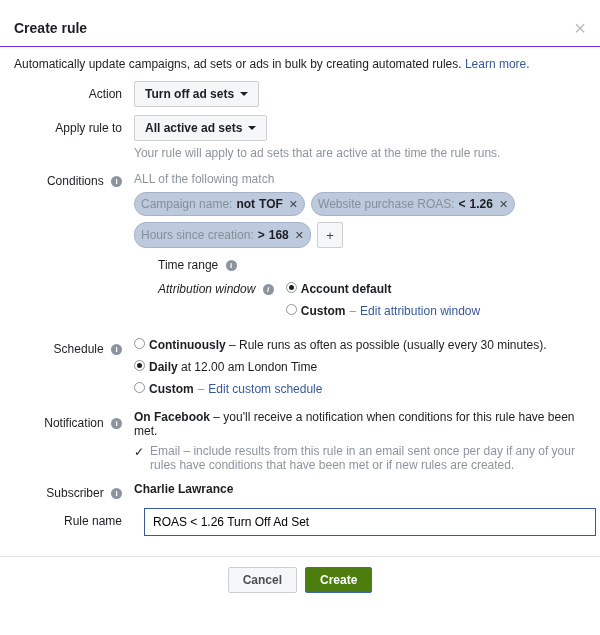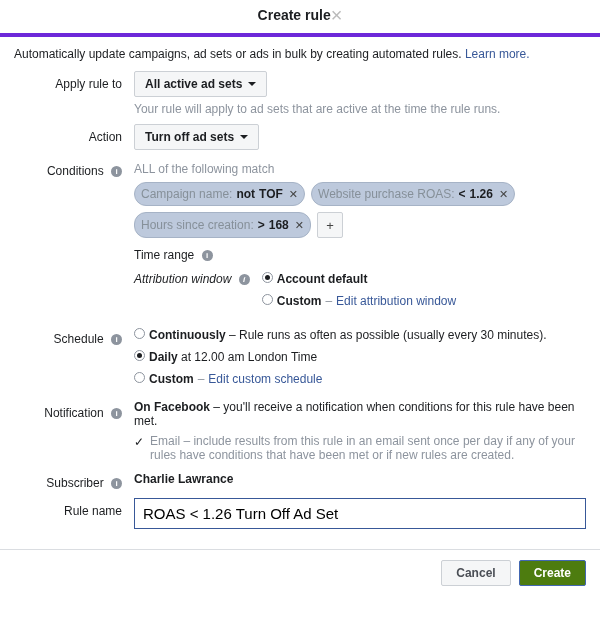--- a/index.html
+++ b/index.html
@@ -6,25 +6,25 @@
   body {
     margin: 0;
     font-family: Helvetica, Arial, sans-serif;
     font-size: 12px;
     color: #1c1e21;
     background: #fff;
     width: 600px;
   }
   .dialog { width: 600px; }
   .header {
-    padding: 5px 14px 8px;
-    border-bottom: 4px solid #6d28d9;
-    display: flex;
-    align-items: center;
-    justify-content: center;
+    padding: 18px 14px 8px;
+    border-bottom: 1px solid #6d28d9;
+    display: flex;
+    align-items: center;
+    justify-content: space-between;
   }
   .title { font-size: 14px; font-weight: 600; }
   .close { color: #bbb; font-size: 20px; line-height: 1; cursor: pointer; font-weight: 100; }
   .body { padding: 10px 14px 12px; }
   .intro { font-size: 12px; color: #1c1e21; margin-bottom: 10px; }
   .intro a { color: #385898; text-decoration: none; }
   .row {
     display: flex;
     align-items: flex-start;
     margin-bottom: 8px;
@@ -106,21 +106,21 @@
     cursor: pointer;
     color: #444;
     font-size: 13px;
   }
   .subrow {
     display: flex;
     align-items: center;
     gap: 10px;
     margin-bottom: 8px;
   }
-  .sublabel { font-size: 12px; }
+  .sublabel { font-size: 12px; margin-left: 24px; }
   .radio-line {
     display: flex;
     align-items: baseline;
     gap: 4px;
     margin-bottom: 6px;
     font-size: 12px;
   }
   .radio {
     width: 11px; height: 11px;
     border: 1px solid #8d949e;
@@ -151,29 +151,30 @@
   .checkmark {
     font-size: 12px;
     flex-shrink: 0;
     margin-top: 1px;
   }
   .subscriber { font-weight: 600; padding-top: 2px; }
   .rule-input {
     width: 100%;
     border: 1px solid #385898;
     padding: 6px 8px;
-    font-size: 15px;
+    font-size: 12px;
     font-family: inherit;
     outline: none;
+    margin-left: 10px;
   }
   .footer {
     border-top: 1px solid #dadde1;
     padding: 10px 14px;
     display: flex;
-    justify-content: flex-end;
+    justify-content: center;
     gap: 8px;
   }
   .btn {
     padding: 5px 14px;
     border-radius: 2px;
     font-size: 12px;
     font-weight: 600;
     cursor: pointer;
     border: 1px solid #ccd0d5;
   }
@@ -189,37 +190,37 @@
     <div class="title">Create rule</div>
     <div class="close">×</div>
   </div>
 
   <div class="body">
     <div class="intro">
       <span>Automatically update campaigns, ad sets or ads in bulk by creating automated rules. </span><a href="#" class="link">Learn more.</a>
     </div>
 
     <div class="row">
+      <div class="label-col">Action</div>
+      <div class="field-col">
+        <div class="select-btn">
+          <span>Turn off ad sets</span>
+          <span class="caret"></span>
+        </div>
+      </div>
+    </div>
+
+    <div class="row">
       <div class="label-col">Apply rule to</div>
       <div class="field-col">
         <div class="select-btn">
           <span>All active ad sets</span>
           <span class="caret"></span>
         </div>
         <div class="help-text">Your rule will apply to ad sets that are active at the time the rule runs.</div>
-      </div>
-    </div>
-
-    <div class="row">
-      <div class="label-col">Action</div>
-      <div class="field-col">
-        <div class="select-btn">
-          <span>Turn off ad sets</span>
-          <span class="caret"></span>
-        </div>
       </div>
     </div>
 
     <div class="row">
       <div class="label-col">
         <span>Conditions</span>
         <span class="info-icon">i</span>
       </div>
       <div class="field-col">
         <div class="cond-header">ALL of the following match</div>

